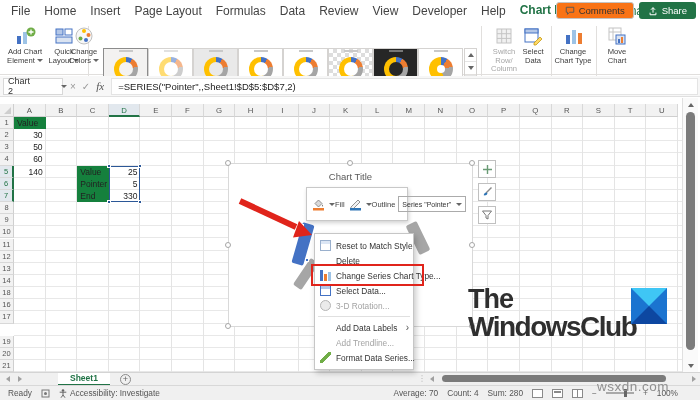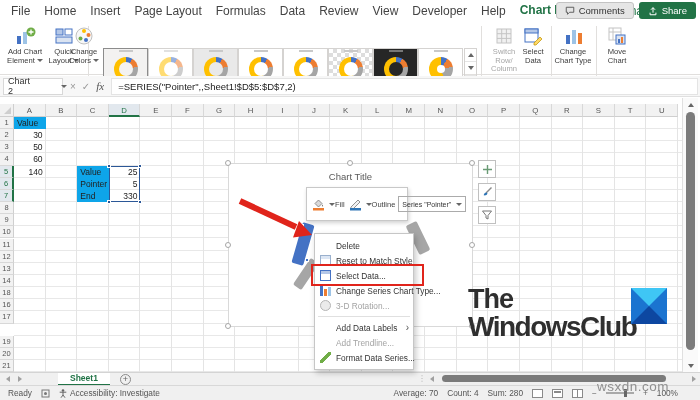--- a/index.html
+++ b/index.html
@@ -6,21 +6,21 @@
   *{box-sizing:border-box;font-family:"Liberation Sans",sans-serif;}
   .app{position:relative;width:700px;height:400px;background:#fff;overflow:hidden;font-size:9px;color:#333;}
 
   
   .menubar{position:absolute;left:0;top:0;width:700px;height:22px;background:#fff;display:flex;align-items:center;}
   .mtabs{display:flex;align-items:center;height:22px;padding-left:4px;}
   .mtab{padding:2px 7px;font-size:12px;color:#444;line-height:22px;white-space:nowrap;cursor:default;}
   .mtab.contextual{color:#217346;}
   .mtab.active-contextual{color:#217346;font-weight:bold;border-bottom:2px solid #217346;}
   .mbar-right{position:absolute;right:4px;top:2px;display:flex;gap:5px;align-items:center;}
-  .comments-btn{display:flex;align-items:center;gap:4px;border:1px solid #c3c3c3;border-radius:3px;background:#e5e5e5;height:17px;padding:0 8px;font-size:9.5px;color:#333;}
+  .comments-btn{display:flex;align-items:center;gap:4px;border:1px solid #c3c3c3;border-radius:3px;background:#f97316;height:17px;padding:0 8px;font-size:9.5px;color:#333;}
   .share-btn{display:flex;align-items:center;gap:4px;border-radius:3px;background:#217346;height:17px;padding:0 9px;font-size:9.5px;color:#fff;}
 
   
   .ribbon{position:absolute;left:0;top:22px;width:700px;height:53px;background:#fff;border-bottom:1px solid #e1dfdd;}
   .rsep{position:absolute;top:4px;width:1px;height:58px;background:#e1dfdd;}
   .rbtn{position:absolute;top:3px;display:flex;flex-direction:column;align-items:center;font-size:7.6px;color:#3b3b3b;line-height:1.15;text-align:center;}
   .rbtn svg{margin-bottom:1px;}
   .rlbl{display:block;}
   .grplbl{position:absolute;top:63px;font-size:7.6px;color:#6a6a6a;text-align:center;}
   .car{display:inline-block;width:0;height:0;border-left:3px solid transparent;border-right:3px solid transparent;border-top:3.5px solid #666;margin-left:2px;vertical-align:middle;}
@@ -59,21 +59,21 @@
   .corner{position:absolute;left:0;top:104px;width:14px;height:13px;background:#f2f2f2;border-right:1px solid #cfcfcf;border-bottom:1px solid #cfcfcf;}
   .corner::after{content:"";position:absolute;right:2px;bottom:2px;width:0;height:0;border-left:7px solid transparent;border-bottom:7px solid #cfcfcf;}
   .colhdr{position:absolute;top:104px;height:13px;background:#f2f2f2;border-right:1px solid #d8d8d8;border-bottom:1px solid #cfcfcf;font-size:7.8px;color:#555;text-align:center;line-height:13px;}
   .colhdr.selh{background:#e2e8ee;border-bottom:2px solid #217346;color:#217346;}
   .rowhdr{position:absolute;left:0;width:14px;height:12.15px;background:#f2f2f2;border-right:1px solid #cfcfcf;border-bottom:1px solid #d8d8d8;font-size:7.5px;color:#555;text-align:center;line-height:12px;}
   .rowhdr.selvh{background:#e2e8ee;border-right:2px solid #217346;color:#217346;}
   .cellsarea{position:absolute;left:14px;top:117px;width:668px;height:255px;background:
      repeating-linear-gradient(to right,transparent 0 30.62px,#e4e4e4 30.62px 31.62px),
      repeating-linear-gradient(to bottom,transparent 0 11.15px,#e8e8e8 11.15px 12.15px);}
   .cell{position:absolute;height:12.15px;line-height:12px;font-size:8.5px;color:#222;padding:0 3px;white-space:nowrap;overflow:hidden;}
-  .cell.cfill{background:#0ea5e9;}
+  .cell.cfill{background:#15803d;}
   .sel-range{position:absolute;left:108.9px;top:165.6px;width:31.6px;height:36.5px;border:1.6px solid #2b5797;pointer-events:none;}
   .sel-handle{position:absolute;width:4px;height:4px;background:#2b5797;border:1px solid #fff;}
 
   
   .chart{position:absolute;left:228px;top:163px;width:245px;height:164px;background:#fff;border:1px solid #d9d9d9;}
   .chart-title{position:absolute;left:0;right:0;top:7px;text-align:center;font-size:9.5px;color:#595959;}
   .handle{position:absolute;width:6px;height:6px;border-radius:50%;background:#fff;border:1px solid #a6a6a6;}
   .wedge{position:absolute;border-radius:2px;}
   .wedge-handle{position:absolute;width:4px;height:4px;background:#4472c4;border:1px solid #fff;}
   .chartbtn{position:absolute;left:478px;width:18px;height:18px;background:#fff;border:1px solid #c0c0c0;display:flex;align-items:center;justify-content:center;}
@@ -427,34 +427,34 @@
     </div>
     <div class="series-dd">
       <span>Series "Pointer"</span>
       <span class="car"></span>
     </div>
   </div>
 
   <div class="ctxmenu">
     <div>
         <div class="mitem">
+          <div class="mi reset-style-icon"></div>
+          <div class="mlbl">Reset to Match Style</div>
+        </div>
+        <div class="mitem">
           <div class="mi i-none"></div>
           <div class="mlbl">Delete</div>
         </div>
         <div class="mitem">
-          <div class="mi reset-style-icon"></div>
-          <div class="mlbl">Reset to Match Style</div>
+          <div class="mi change-chart-type-icon"></div>
+          <div class="mlbl">Change Series Chart Type...</div>
         </div>
         <div class="mitem">
           <div class="mi select-data-icon"></div>
           <div class="mlbl">Select Data...</div>
-        </div>
-        <div class="mitem">
-          <div class="mi change-chart-type-icon"></div>
-          <div class="mlbl">Change Series Chart Type...</div>
         </div>
         <div class="mitem dis">
           <div class="mi rotation-icon"></div>
           <div class="mlbl">3-D Rotation...</div>
         </div>
         <div class="msep"></div>
         <div class="mitem">
           <div class="mi i-none"></div>
           <div class="mlbl">Add Data Labels</div>
           <div class="msub">›</div>

